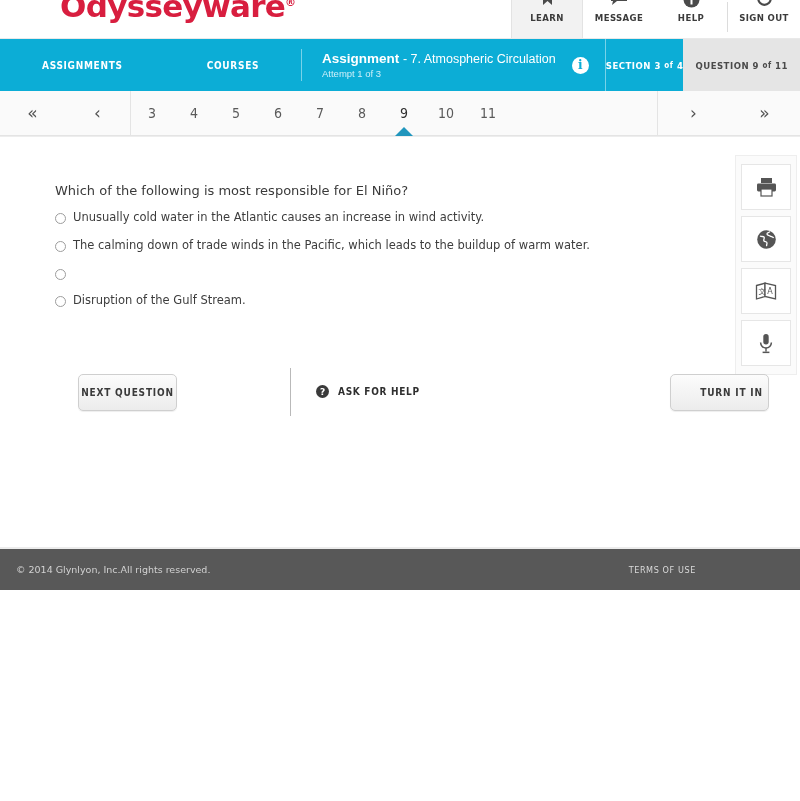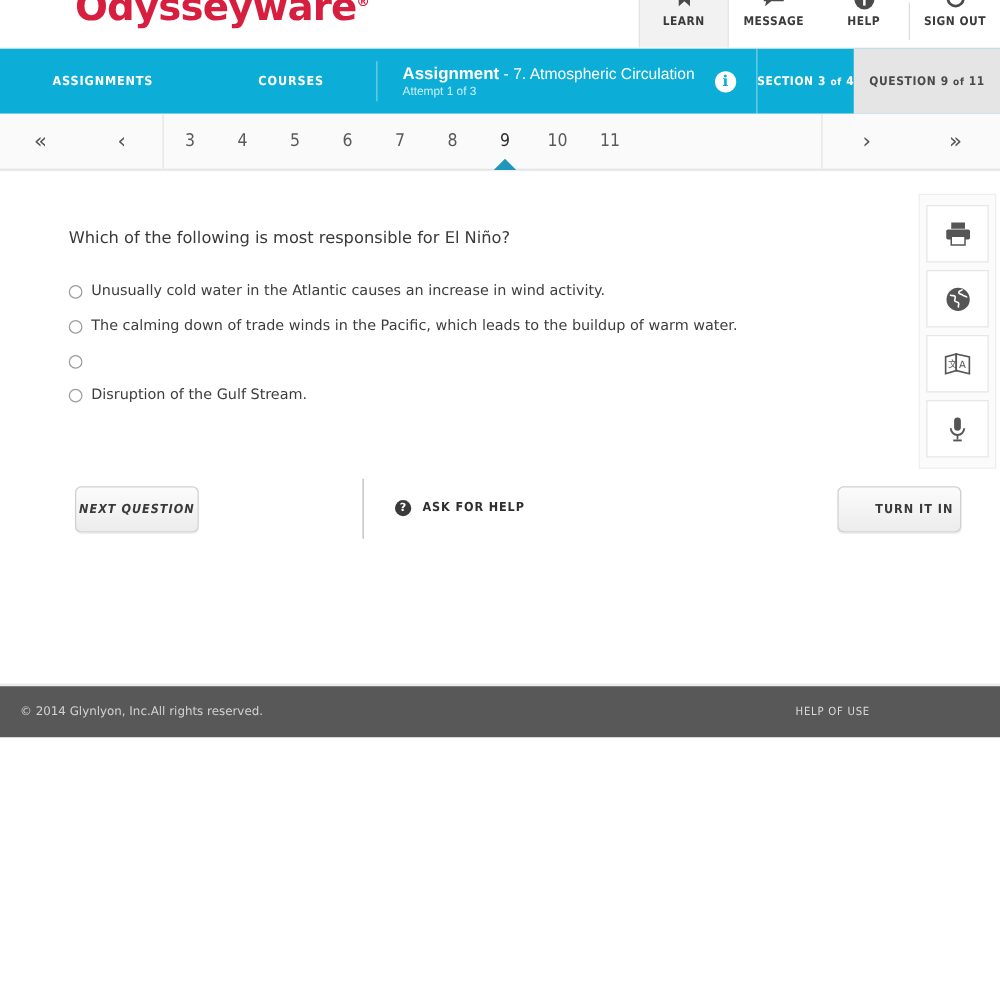--- a/index.html
+++ b/index.html
@@ -259,21 +259,21 @@
     border-top: 1px solid #ededed;
   }
   .question-area {
     padding: 46px 0 0 55px;
     width: 640px;
     box-sizing: border-box;
   }
   .question-text {
     font-size: 13px;
     color: #3a3a3a;
-    margin-bottom: 27px;
+    margin-bottom: 12px;
     font-family: "DejaVu Sans", sans-serif;
   }
   .choice {
     display: flex;
     align-items: flex-start;
     margin-bottom: 13px;
     cursor: pointer;
   }
   .radio {
     width: 9px;
@@ -336,25 +336,24 @@
     letter-spacing: 0.8px;
     color: #3a3a3a;
     cursor: pointer;
     display: flex;
     align-items: center;
     justify-content: center;
     font-family: "DejaVu Sans Condensed", "Liberation Sans", sans-serif;
     box-shadow: 0 1px 1px rgba(0,0,0,0.07);
   }
   #next-question-button {
-    left: 60px;
+    left: 78px;
     top: 6px;
     width: 97px;
     height: 35px;
-    font-style: italic;
   }
   #turn-it-in-button {
     left: 670px;
     top: 6px;
     width: 73px;
     height: 35px;
     padding-left: 24px;
   }
   .help-group {
     position: absolute;
@@ -580,17 +579,17 @@
         <span class="help-icon">?</span>
         <span class="help-label">ASK FOR HELP</span>
       </div>
 
       <div class="btn3d" id="turn-it-in-button">TURN IT IN</div>
     </div>
   </div>
 
   <div class="footer">
     <span class="footer-copy">© 2014 Glynlyon, Inc.All rights reserved.</span>
-    <span class="footer-terms">HELP OF USE</span>
+    <span class="footer-terms">TERMS OF USE</span>
   </div>
 
   <div class="page-blank"></div>
 </div>
 
 </body></html>

